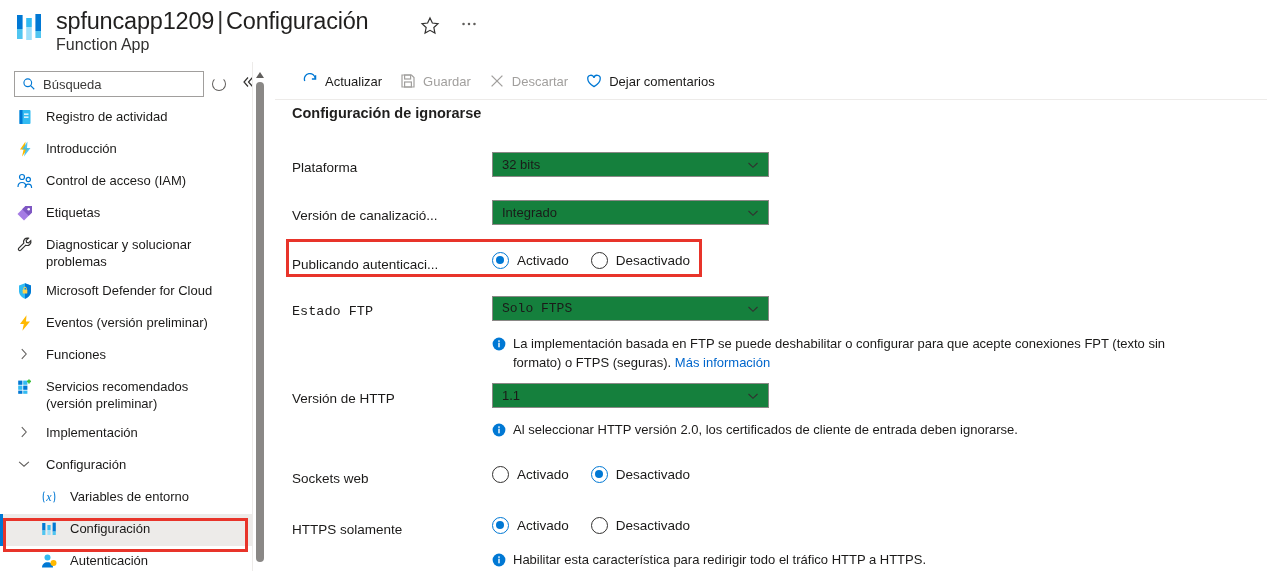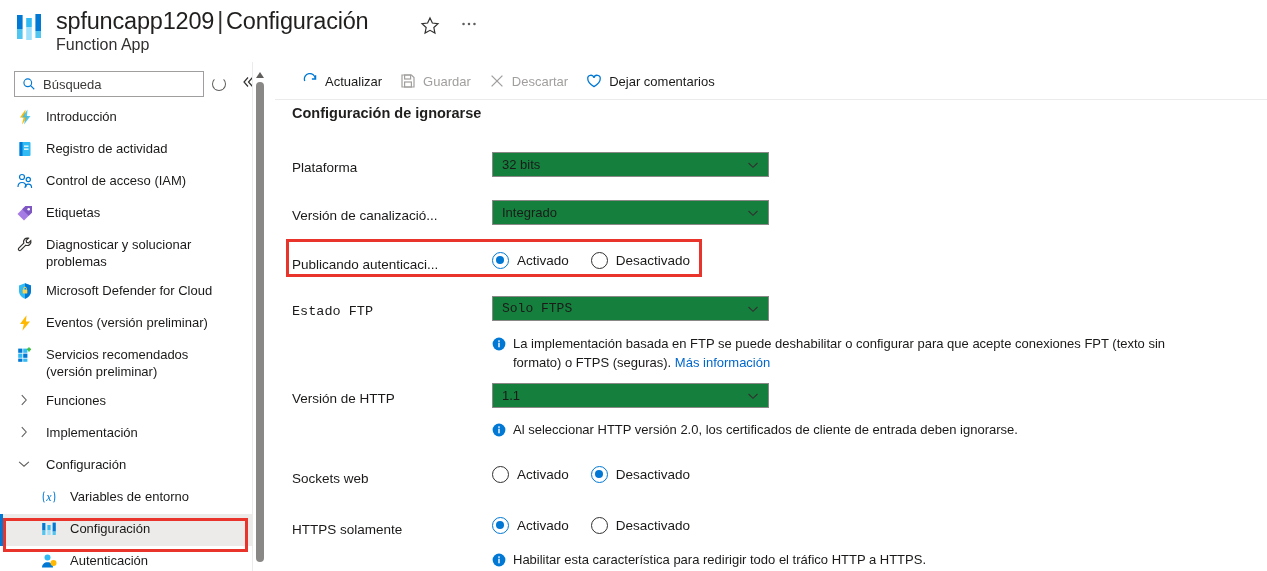--- a/index.html
+++ b/index.html
@@ -204,38 +204,38 @@
           <path d="M8 3.5L4 8l4 4.5M12.5 3.5L8.5 8l4 4.5"></path>
         </svg>
       </div>
     </div>
 
     <div class="navlist">
 
       <div class="nav-item">
         <span class="ico">
           <svg viewBox="0 0 18 18" width="18" height="18">
-            <path d="M3 1h12v16H3z" fill="none"></path>
-            <path d="M9.5 1.5L4 9.5h3.6L6 16.5 12.5 8H9z" fill="#ffb900"></path>
-            <path d="M11.5 1.5L6 9.5h3.6L8 16.5 14.5 8H11z" fill="#32bbf2" opacity=".85"></path>
-          </svg>
-        </span>
-        <span class="lbl">Introducción</span>
-      </div>
-
-      <div class="nav-item">
-        <span class="ico">
-          <svg viewBox="0 0 18 18" width="18" height="18">
             <rect x="3.5" y="2" width="11" height="14" rx="1" fill="#32bbf2"></rect>
             <rect x="3.5" y="2" width="3" height="14" fill="#0078d4"></rect>
             <rect x="8" y="5.5" width="4.5" height="1.3" fill="#fff"></rect>
             <rect x="8" y="8.5" width="4.5" height="1.3" fill="#fff"></rect>
           </svg>
         </span>
         <span class="lbl">Registro de actividad</span>
+      </div>
+
+      <div class="nav-item">
+        <span class="ico">
+          <svg viewBox="0 0 18 18" width="18" height="18">
+            <path d="M3 1h12v16H3z" fill="none"></path>
+            <path d="M9.5 1.5L4 9.5h3.6L6 16.5 12.5 8H9z" fill="#ffb900"></path>
+            <path d="M11.5 1.5L6 9.5h3.6L8 16.5 14.5 8H11z" fill="#32bbf2" opacity=".85"></path>
+          </svg>
+        </span>
+        <span class="lbl">Introducción</span>
       </div>
 
       <div class="nav-item">
         <span class="ico">
           <svg viewBox="0 0 18 18" width="18" height="18" fill="none" stroke="#0078d4" stroke-width="1.2">
             <circle cx="6" cy="5" r="2.5"></circle>
               <path d="M2 15c0-2.8 1.8-4.5 4-4.5s4 1.7 4 4.5"></path>
             <circle cx="12.3" cy="7.5" r="2.1"></circle>
               <path d="M9 16c0-2.3 1.5-3.8 3.3-3.8s3.3 1.5 3.3 3.8"></path>
           </svg>
@@ -275,44 +275,44 @@
         <span class="lbl">Microsoft Defender for Cloud</span>
       </div>
 
       <div class="nav-item">
         <span class="ico">
           <svg viewBox="0 0 18 18" width="18" height="18">
             <path d="M10.5 1.3L4 10h3.8l-1.4 6.7L14 7.6h-4z" fill="#ffb900"></path>
           </svg>
         </span>
         <span class="lbl">Eventos (versión preliminar)</span>
+      </div>
+
+      <div class="nav-item">
+        <span class="chev">
+          <svg viewBox="0 0 18 18" width="16" height="16" fill="none" stroke="#605e5c" stroke-width="1.2">
+            <path d="M6.5 3.5L11.5 9l-5 5.5"></path>
+          </svg>
+        </span>
+        <span class="lbl">Funciones</span>
       </div>
 
       <div class="nav-item">
         <span class="ico">
           <svg viewBox="0 0 18 18" width="18" height="18">
             <rect x="2.2" y="2.6" width="4.2" height="4.2" fill="#0078d4"></rect>
             <rect x="7.2" y="2.6" width="4.2" height="4.2" fill="#32bbf2"></rect>
             <rect x="2.2" y="7.6" width="4.2" height="4.2" fill="#32bbf2"></rect>
             <rect x="7.2" y="7.6" width="4.2" height="4.2" fill="#0078d4"></rect>
             <rect x="2.2" y="12.6" width="4.2" height="3.2" fill="#0078d4"></rect>
             <rect x="7.2" y="12.6" width="4.2" height="3.2" fill="#32bbf2"></rect>
             <path d="M13 1.4v4M11 3.4h4" stroke="#3cbf3c" stroke-width="1.7"></path>
           </svg>
         </span>
         <span class="lbl" style="max-width:160px">Servicios recomendados (versión preliminar)</span>
-      </div>
-
-      <div class="nav-item">
-        <span class="chev">
-          <svg viewBox="0 0 18 18" width="16" height="16" fill="none" stroke="#605e5c" stroke-width="1.2">
-            <path d="M6.5 3.5L11.5 9l-5 5.5"></path>
-          </svg>
-        </span>
-        <span class="lbl">Funciones</span>
       </div>
 
       <div class="nav-item">
         <span class="chev">
           <svg viewBox="0 0 18 18" width="16" height="16" fill="none" stroke="#605e5c" stroke-width="1.2">
             <path d="M6.5 3.5L11.5 9l-5 5.5"></path>
           </svg>
         </span>
         <span class="lbl">Implementación</span>
       </div>

